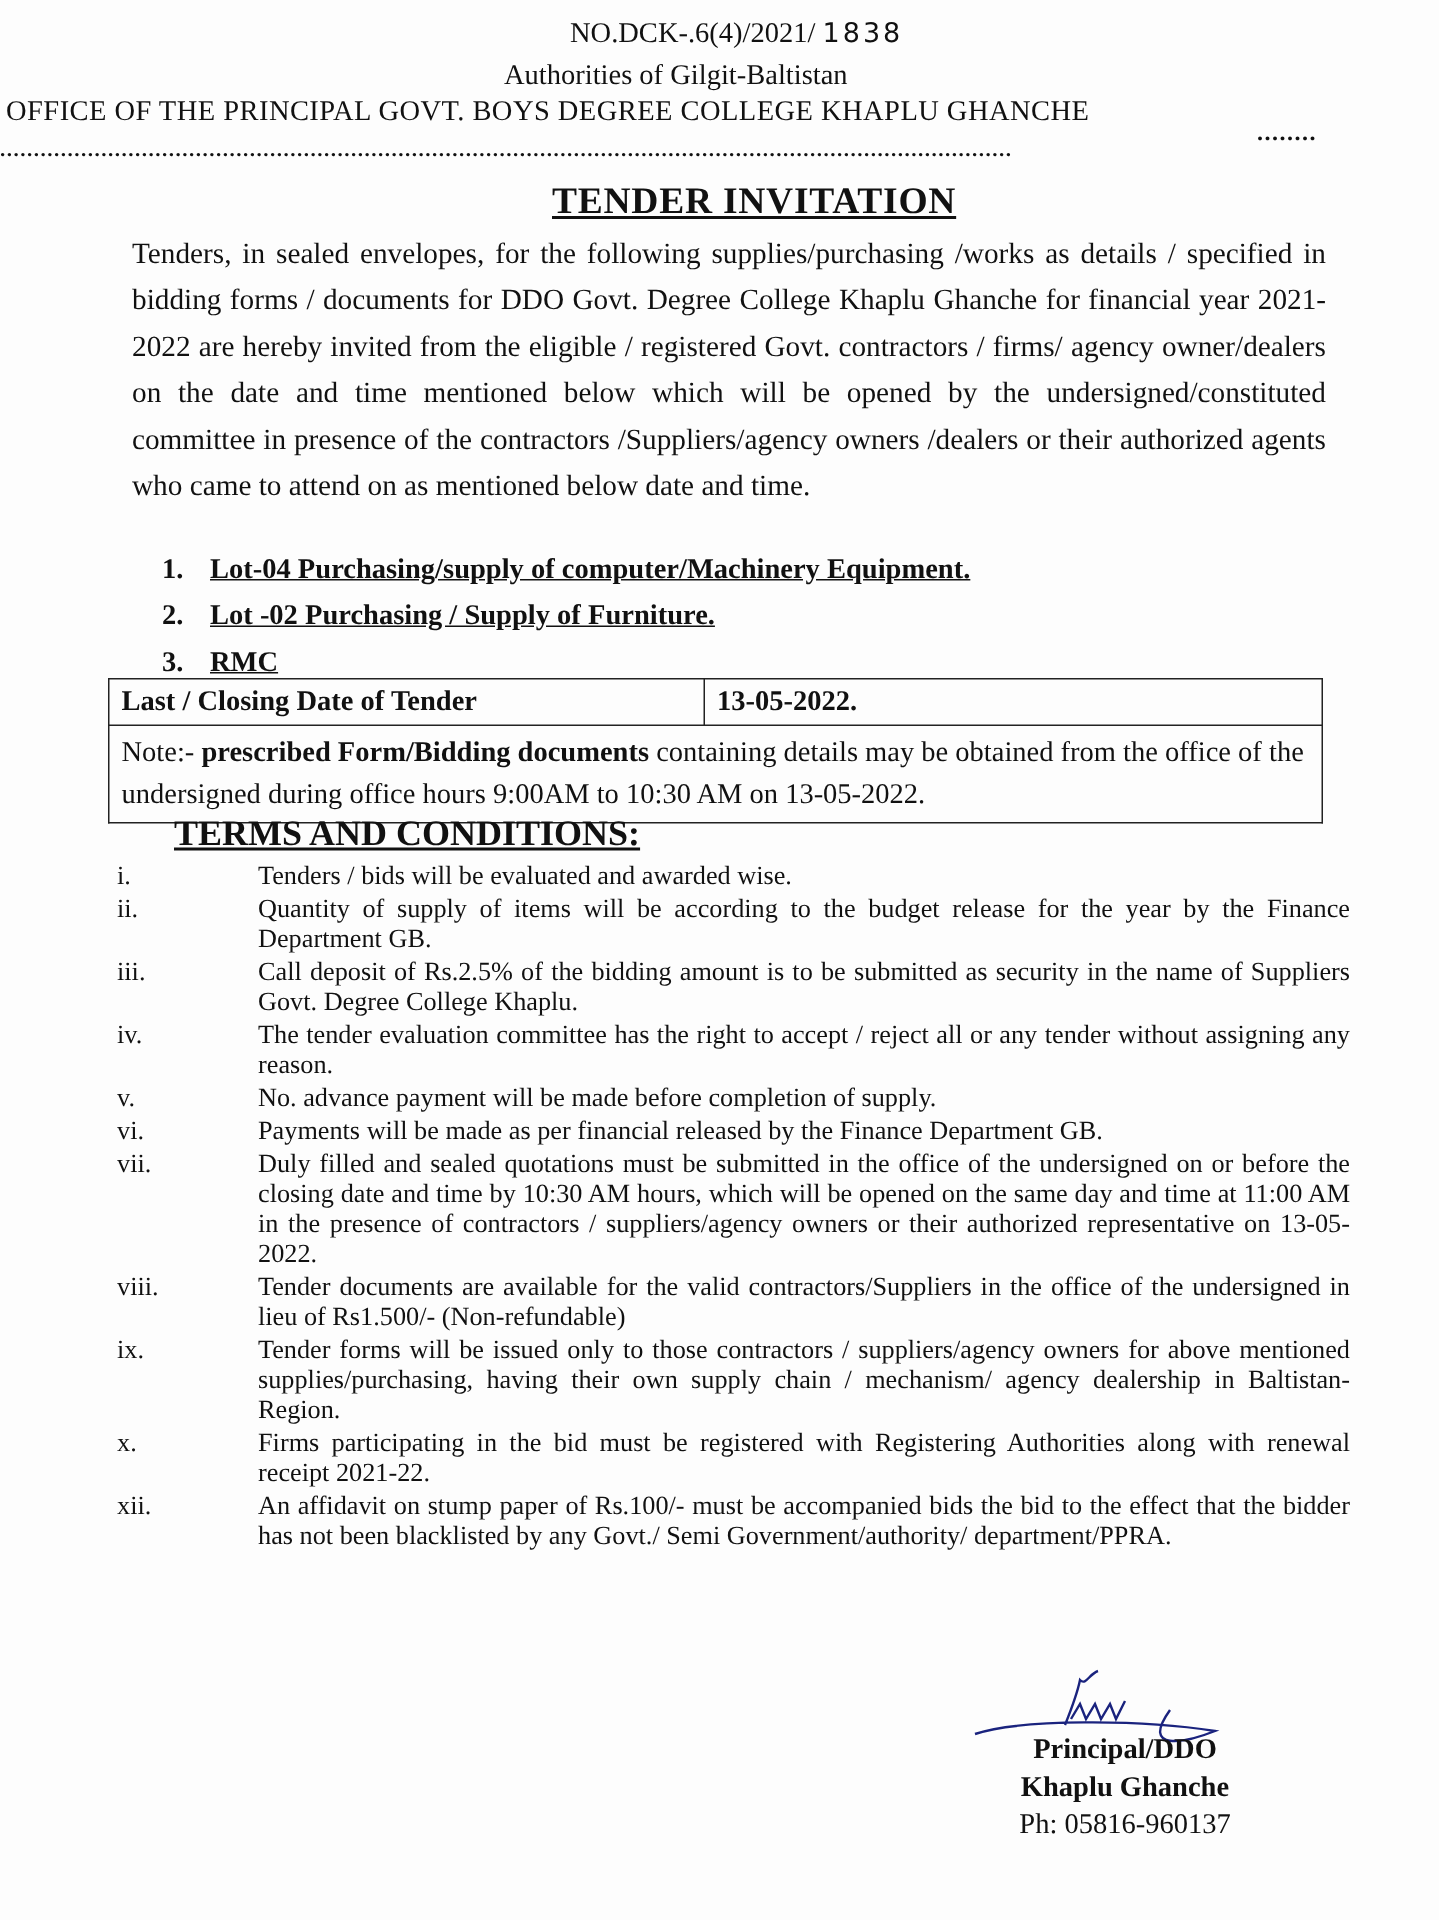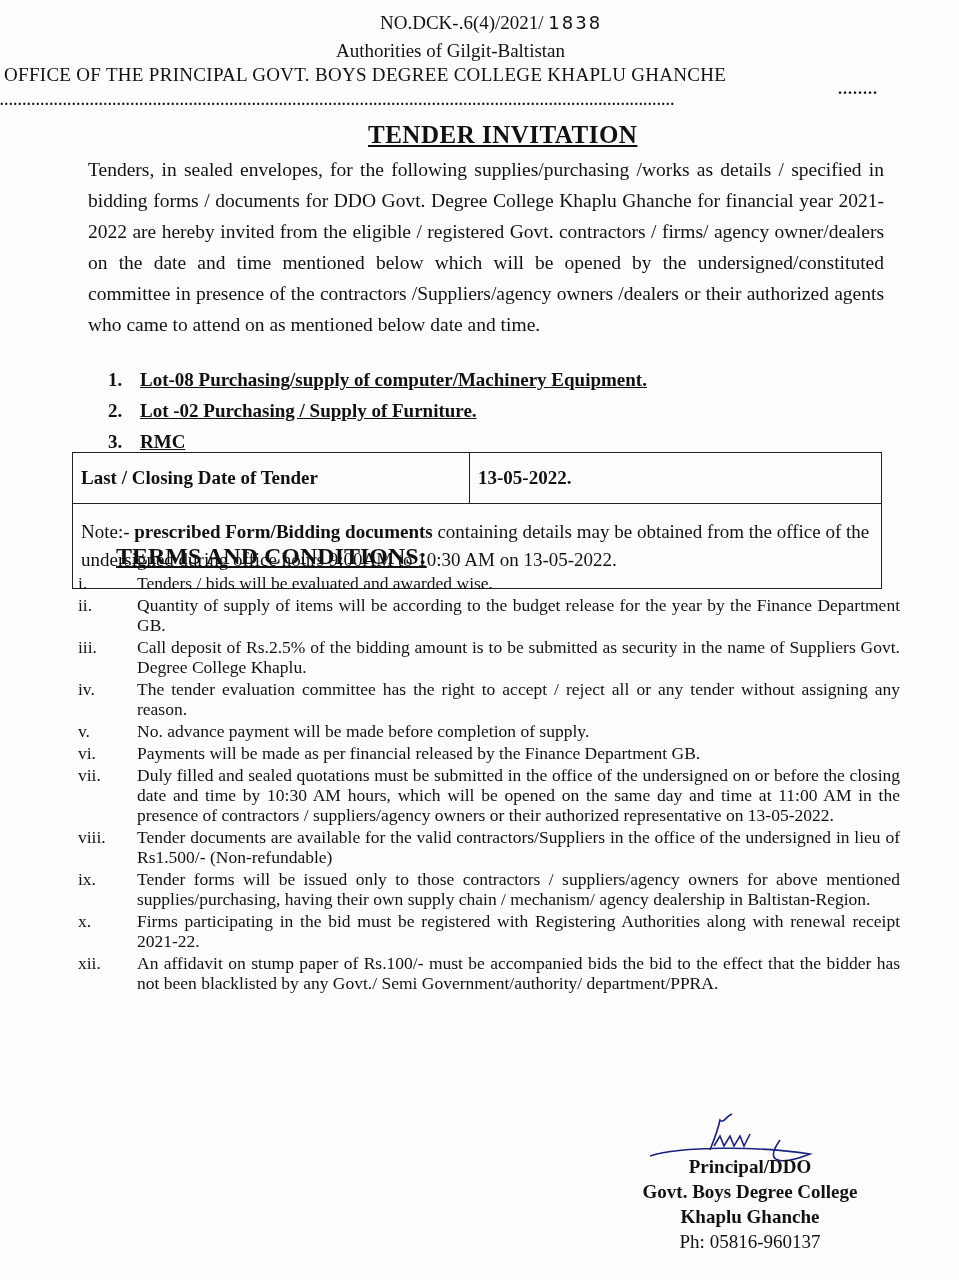--- a/index.html
+++ b/index.html
@@ -12,29 +12,29 @@
   .govt { position: absolute; top: 40px; left: 336px; font-size: 19px; }
   .office { position: absolute; top: 64px; left: 4px; font-size: 19px; font-weight: normal; letter-spacing: 0.3px; }
   .dots1 { position: absolute; top: 80px; left: 838px; font-size: 16px; font-weight: bold; letter-spacing: 1px; }
   .dots2 { position: absolute; top: 94px; left: 0px; width: 940px; overflow: hidden; white-space: nowrap; font-size: 14px; font-weight: bold; letter-spacing: 1px; line-height: 14px; }
   .title { position: absolute; top: 121px; left: 324px; font-size: 25px; font-weight: bold; text-decoration: underline; letter-spacing: 0.5px; margin-left: 44px; }
   .intro { position: absolute; top: 154px; left: 88px; width: 796px; font-size: 19.5px; line-height: 31px; text-align: justify; }
   .lots { position: absolute; top: 364px; left: 108px; font-size: 19px; font-weight: bold; line-height: 31px; margin: 0; padding: 0; list-style: none; }
   .lots li span.num { display: inline-block; width: 32px; }
   .lots li span.txt { text-decoration: underline; }
   .deadline { position: absolute; top: 452px; left: 72px; width: 810px; border: 1.5px solid #222; border-collapse: collapse; font-size: 19px; }
-  .deadline td { border: 1.5px solid #222; padding: 14px 8px; vertical-align: top; }
+  .deadline td { border: 1.5px solid #222; padding: 4px 8px; vertical-align: top; }
   .deadline td.lbl { width: 380px; font-weight: bold; }
   .deadline td.val { font-weight: bold; }
   .deadline td.note { line-height: 28px; }
   .terms-title { position: absolute; top: 543px; left: 80px; font-size: 24px; font-weight: bold; text-decoration: underline; margin-left: 36px; }
   .terms { position: absolute; top: 573px; left: 78px; width: 822px; font-size: 17.5px; line-height: 20px; margin: 0; padding: 0; list-style: none; }
   .terms li { display: flex; margin-bottom: 2px; }
   .terms li .rn { width: 59px; flex: none; }
-  .terms li .tx { flex: 1; text-align: justify; }
+  .terms li .tx { flex: 1; text-align: justify; margin-left: 35px; }
   .sig { position: absolute; top: 1110px; left: 640px; width: 180px; height: 60px; }
   .signblock { position: absolute; top: 1154px; left: 620px; width: 260px; text-align: center; font-size: 19px; line-height: 25px; }
   .signblock .name { font-weight: normal; }
   .signblock .b { font-weight: bold; }
   .signblock .ph { font-weight: normal; }
 </style>
 </head>
 <body>
 
 <div class="ref">
@@ -44,21 +44,21 @@
 <div class="govt">Authorities of Gilgit-Baltistan</div>
 <div class="office">OFFICE OF THE PRINCIPAL GOVT. BOYS DEGREE COLLEGE KHAPLU GHANCHE</div>
 <div class="dots1">........</div>
 <div class="dots2">......................................................................................................................................................</div>
 
 <div class="title">TENDER INVITATION</div>
 
 <div class="intro">Tenders, in sealed envelopes, for the following supplies/purchasing /works as details / specified in bidding forms / documents for DDO Govt. Degree College Khaplu Ghanche for financial year 2021-2022 are hereby invited from the eligible / registered Govt. contractors / firms/ agency owner/dealers on the date and time mentioned below which will be opened by the undersigned/constituted committee in presence of the contractors /Suppliers/agency owners /dealers or their authorized agents who came to attend on as mentioned below date and time.</div>
 
 <ul class="lots">
-  <li><span class="num">1.</span><span class="txt">Lot-08 Purchasing/supply of computer/Machinery Equipment.</span></li>
+  <li><span class="num">1.</span><span class="txt">Lot-04 Purchasing/supply of computer/Machinery Equipment.</span></li>
   <li><span class="num">2.</span><span class="txt">Lot -02 Purchasing / Supply of Furniture.</span></li>
   <li><span class="num">3.</span><span class="txt">RMC</span></li>
 </ul>
 
 <table class="deadline">
   <tbody>
       <tr>
     <td class="lbl">Last / Closing Date of Tender</td>
     <td class="val">13-05-2022.</td>
   </tr>
@@ -116,16 +116,15 @@
       <span class="tx">An affidavit on stump paper of Rs.100/- must be accompanied bids the bid to the effect that the bidder has not been blacklisted by any Govt./ Semi Government/authority/ department/PPRA.</span>
     </li>
 </ul>
 
 <svg class="sig" viewBox="0 0 180 60">
   <path id="sig-path" d="M10 46 C 40 36, 120 36, 170 44 C 150 52, 120 58, 140 30 M 70 40 C 74 30, 78 20, 80 10 C 84 14, 86 6, 92 4 M 74 36 L 80 26 L 84 36 L 90 26 L 94 36 L 100 26 L 104 36 L 110 24" fill="none" stroke="#1a237e" stroke-width="1.6"></path>
 </svg>
 
 <div class="signblock">
   <div class="b">Principal/DDO</div>
-  <div class="b">Govt. Boys Degree College</div>
   <div class="b">Khaplu Ghanche</div>
   <div class="ph">Ph: 05816-960137</div>
 </div>
 
 </body></html>

